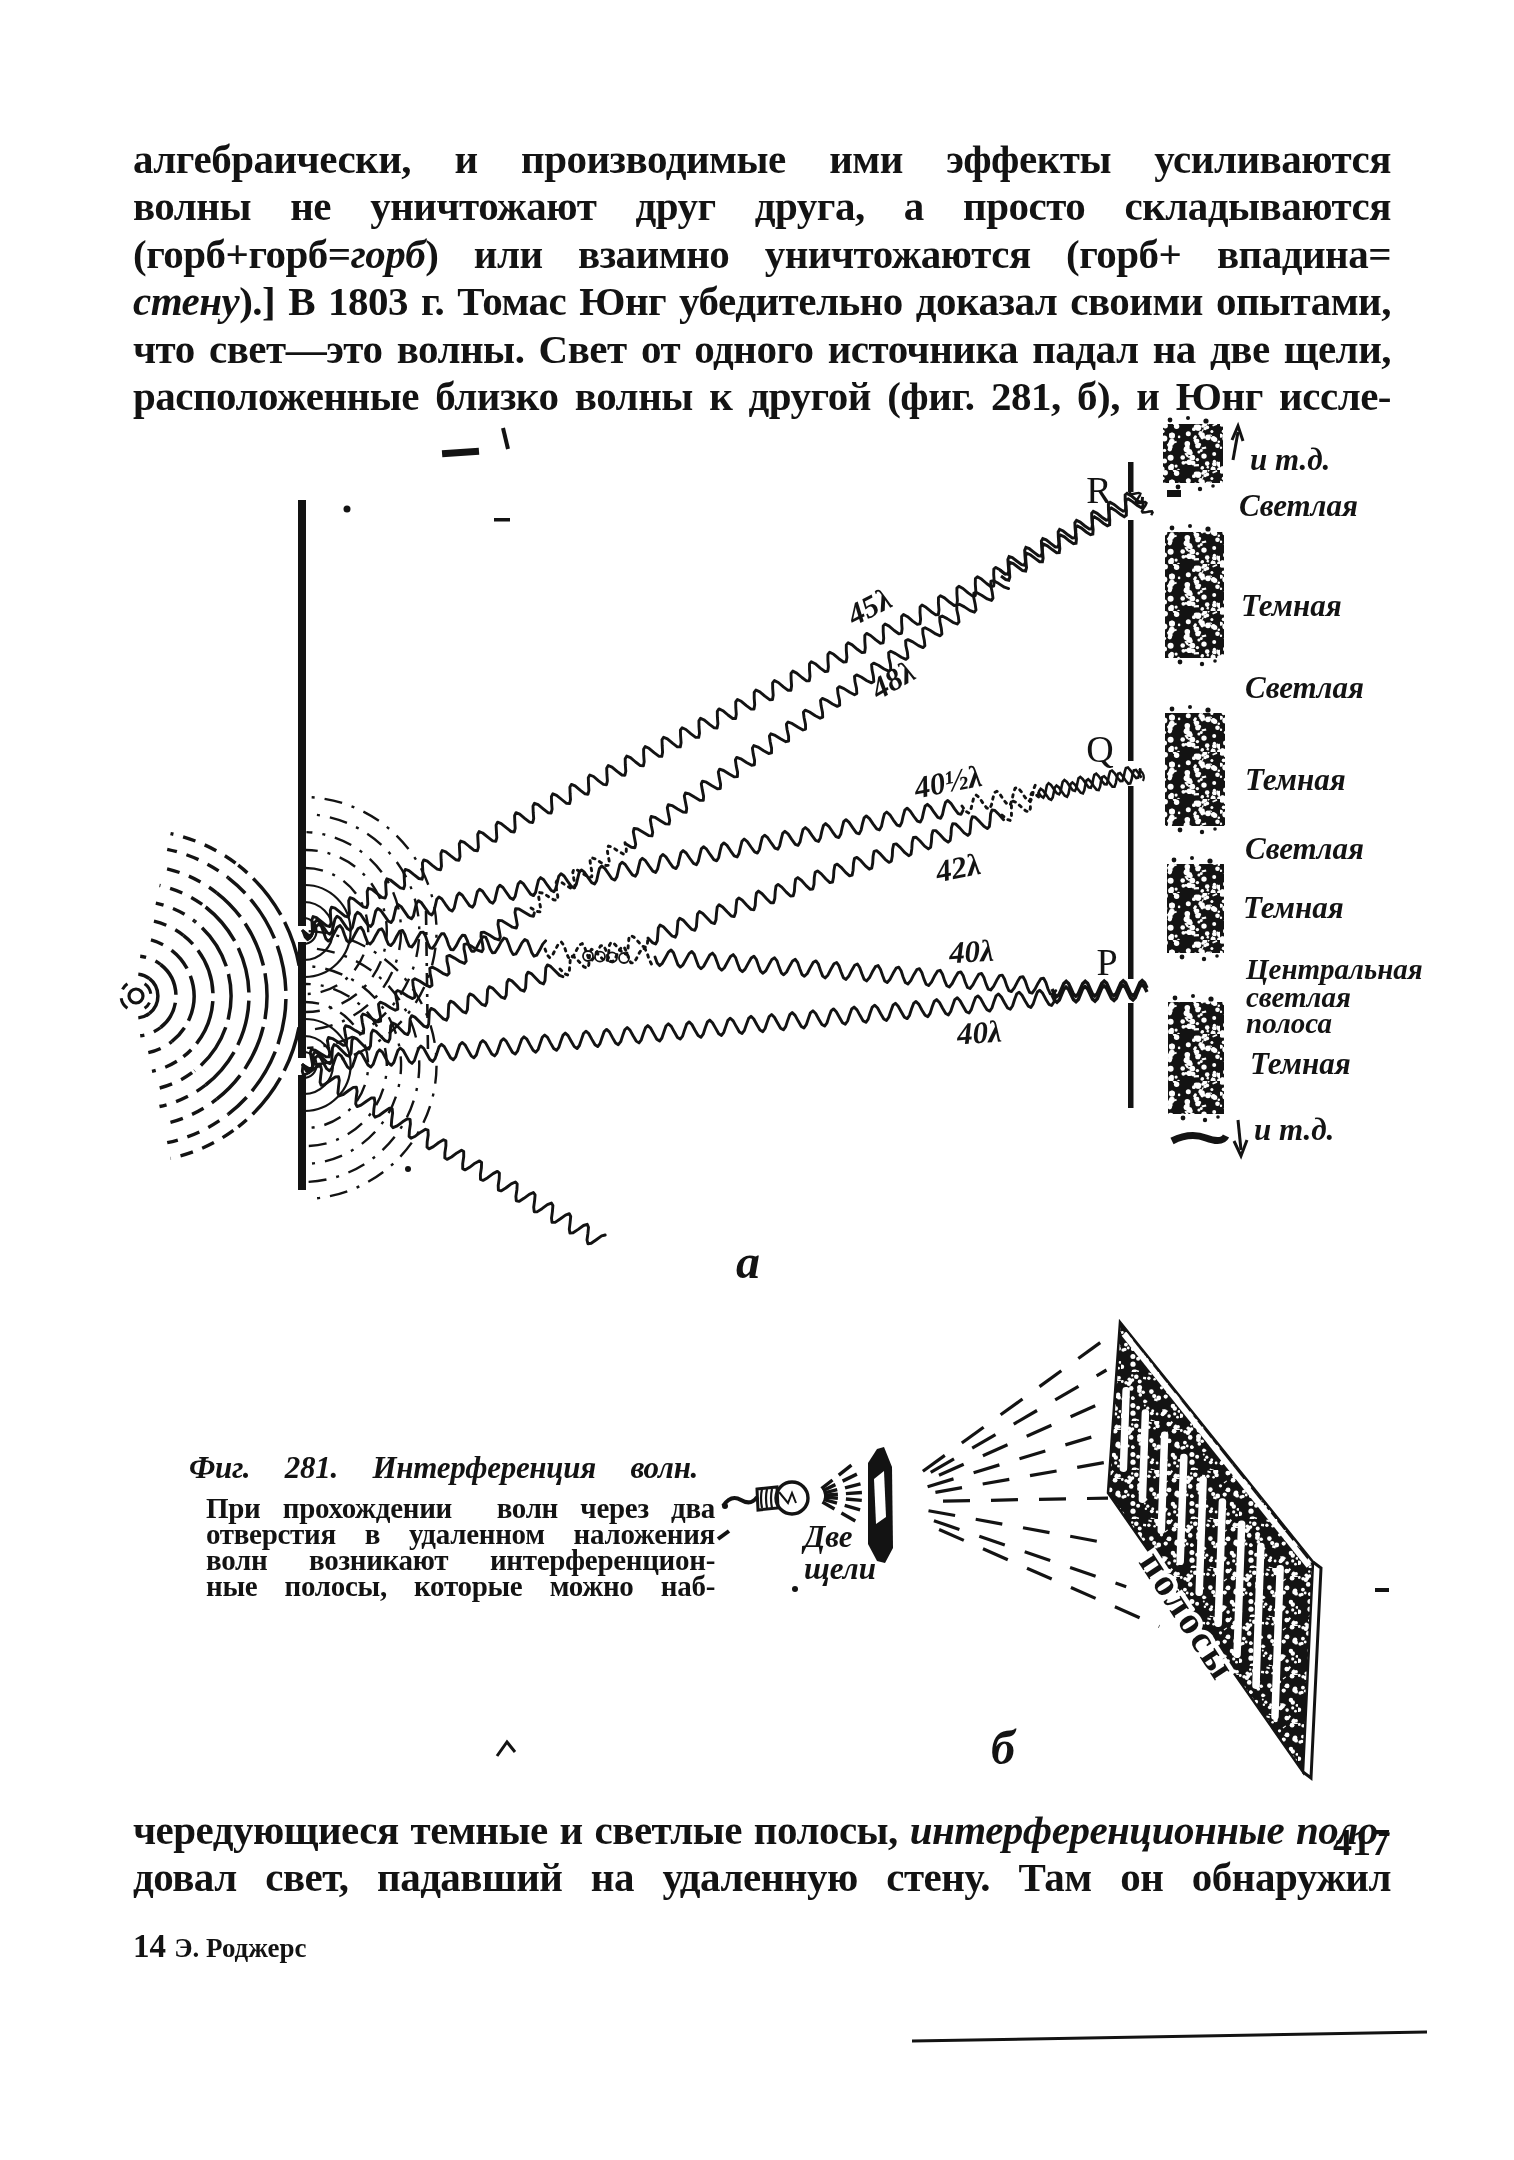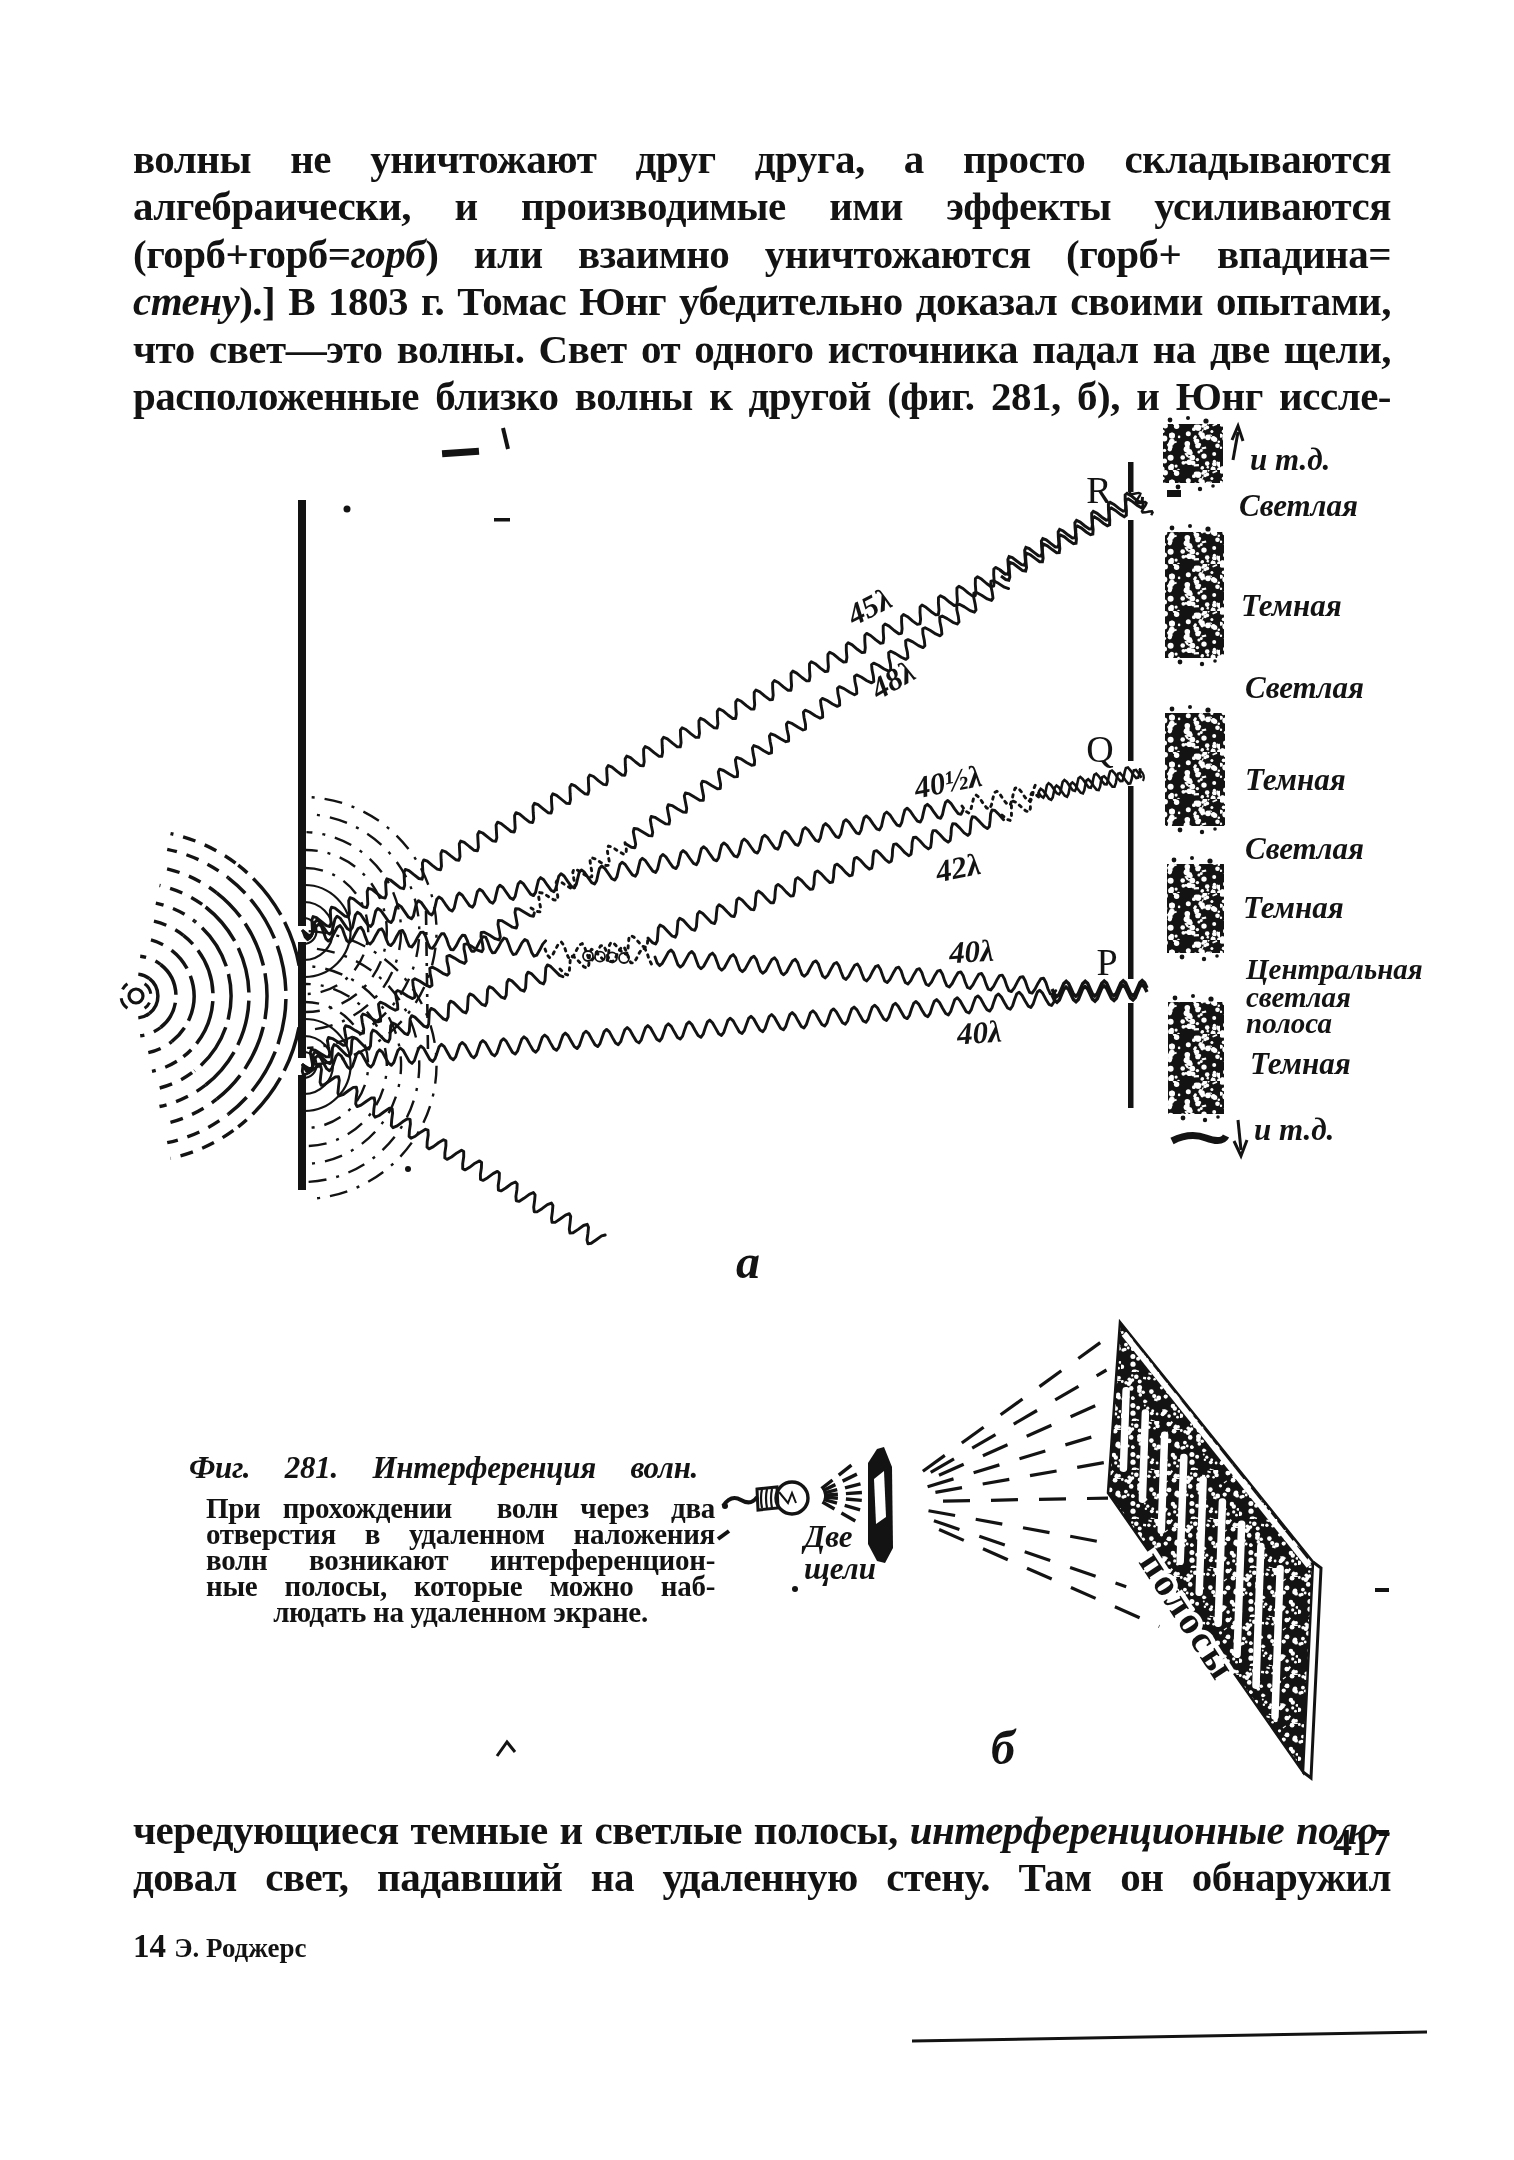--- a/index.html
+++ b/index.html
@@ -4,37 +4,36 @@
 html,body{margin:0;padding:0;background:#fff;}
 #page{position:relative;width:1514px;height:2160px;background:#ffffff;overflow:hidden;
   font-family:"Liberation Serif",serif;color:#131313;}
 .par{position:absolute;font-weight:bold;}
 .par div{text-align:justify;text-align-last:justify;}
 i{font-style:italic;}
 </style></head>
 <body>
 <div id="page">
 <div class="par" style="left:133px;top:136px;width:1258px;font-size:41px;line-height:47.4px;letter-spacing:-0.5px;">
+<div>алгебраически, и производимые ими эффекты усиливаются</div>
 <div>волны не уничтожают друг друга, а просто складываются</div>
-<div>алгебраически, и производимые ими эффекты усиливаются</div>
 <div>(горб+горб=<i>горб</i>) или взаимно уничтожаются (горб+ впадина=</div>
 <div><i>стену</i>).] В 1803 г. Томас Юнг убедительно доказал своими опытами,</div>
 <div>что свет—это волны. Свет от одного источника падал на две щели,</div>
 <div>расположенные близко волны к другой (фиг. 281, б), и Юнг иссле-</div>
 </div>
 
 <div class="par" style="left:189px;top:1451px;width:509px;font-size:31px;line-height:33px;font-style:italic;letter-spacing:-0.3px;">
 <div>Фиг. 281. Интерференция волн.</div>
 </div>
 <div class="par" style="left:189px;top:1496px;width:509px;font-size:29px;line-height:25.9px;letter-spacing:-0.3px;margin-left:17px;">
 <div>При прохождении&nbsp; волн через два</div>
 <div>отверстия в удаленном наложения</div>
 <div>волн возникают интерференцион-</div>
 <div>ные полосы, которые можно наб-</div>
-<div style="text-align:center;text-align-last:center;">людать на удаленном экране.</div>
 </div>
 
 <div class="par" style="left:133px;top:1807px;width:1258px;font-size:41px;line-height:47.4px;letter-spacing:-0.5px;">
 <div>чередующиеся темные и светлые полосы, <i>интерференционные поло-</i></div>
 <div>довал свет, падавший на удаленную стену. Там он обнаружил</div>
 </div>
 
 <div style="position:absolute;left:133px;top:1928px;font-size:33px;font-weight:bold;">14 <span style="font-size:27px;">Э. Роджерс</span></div>
 <div style="position:absolute;left:1333px;top:1820px;font-size:38px;font-weight:bold;">417</div>
 

